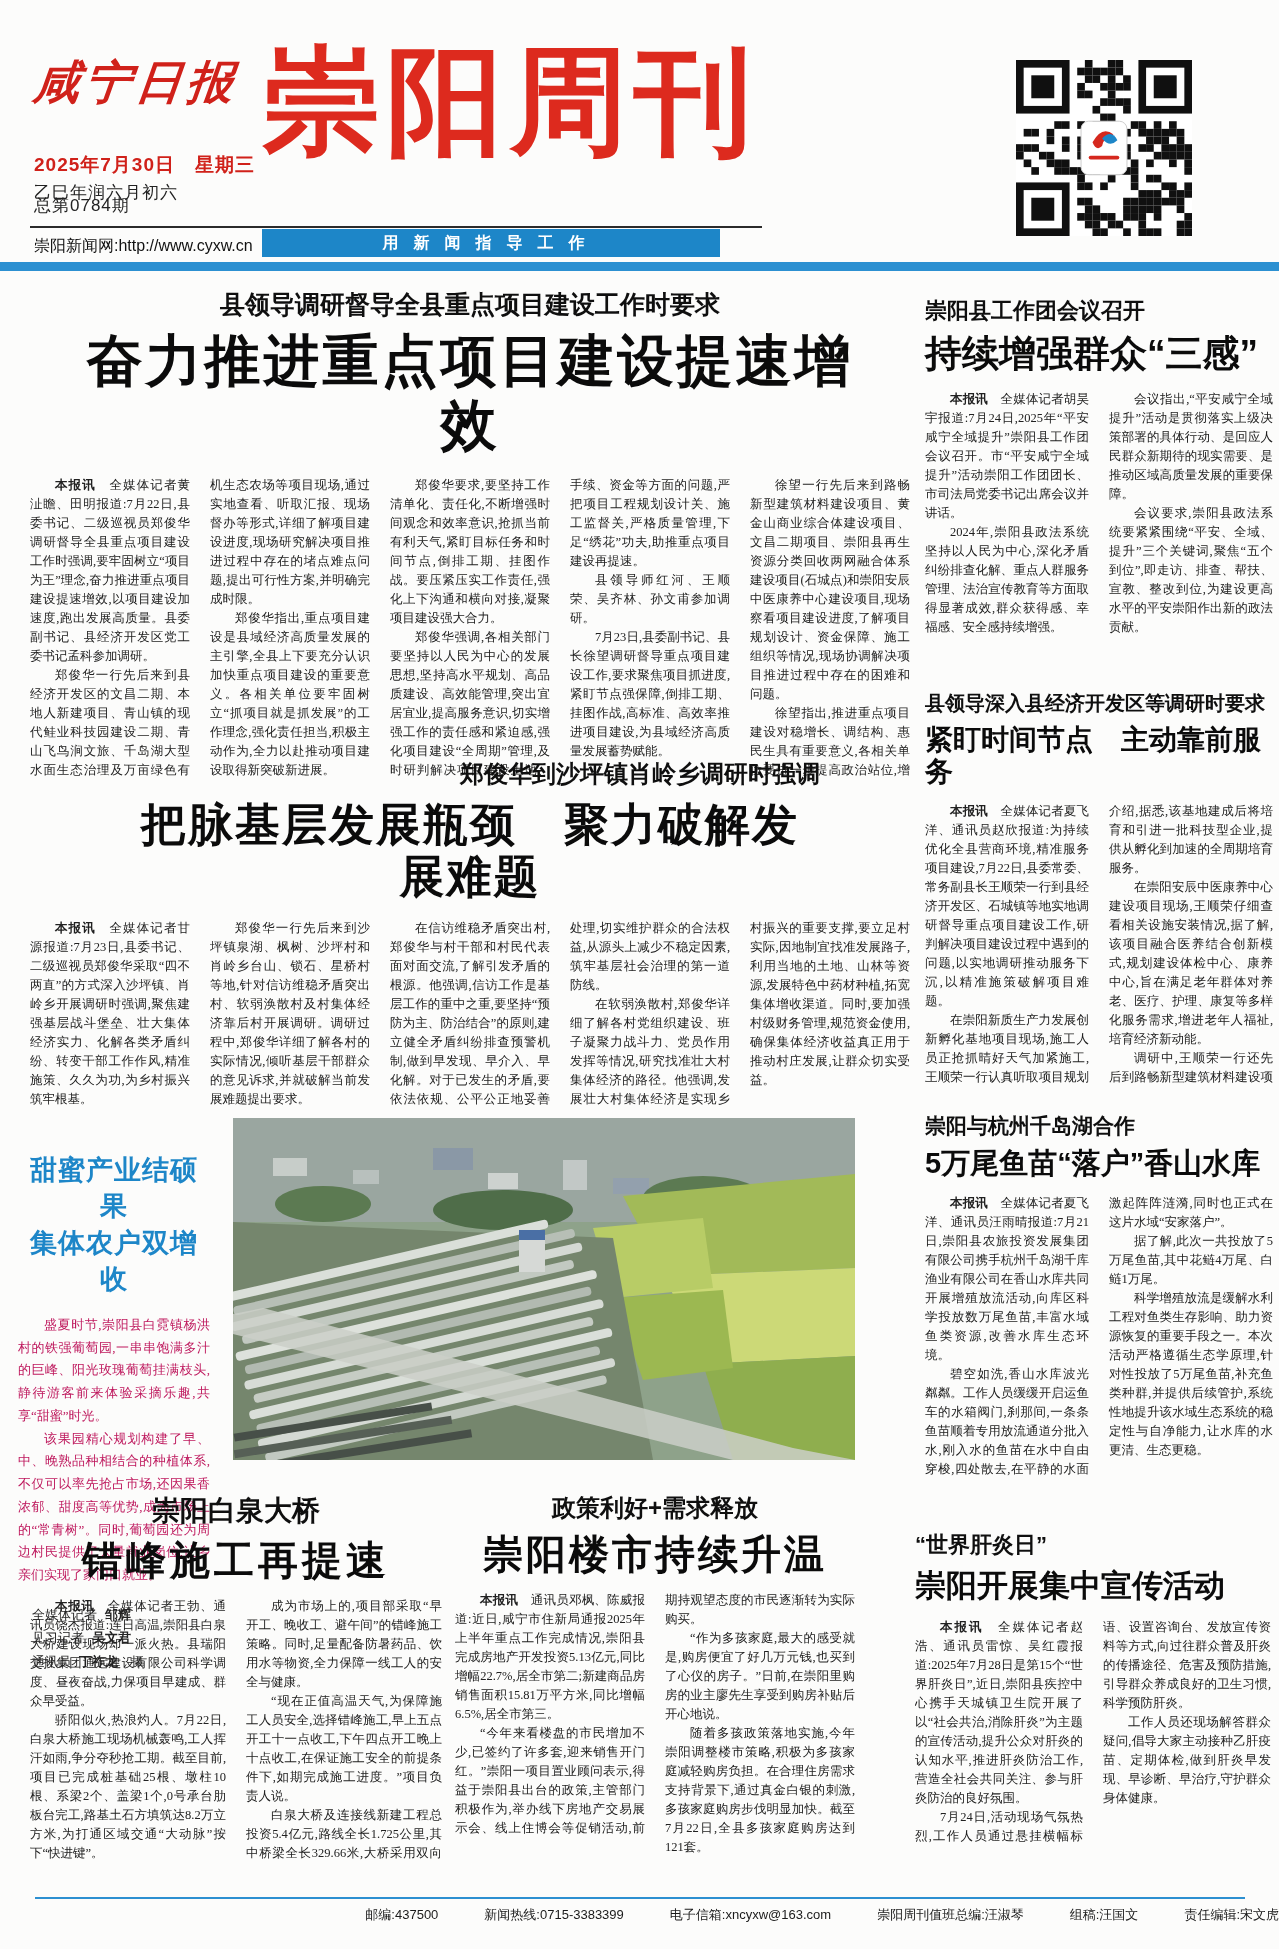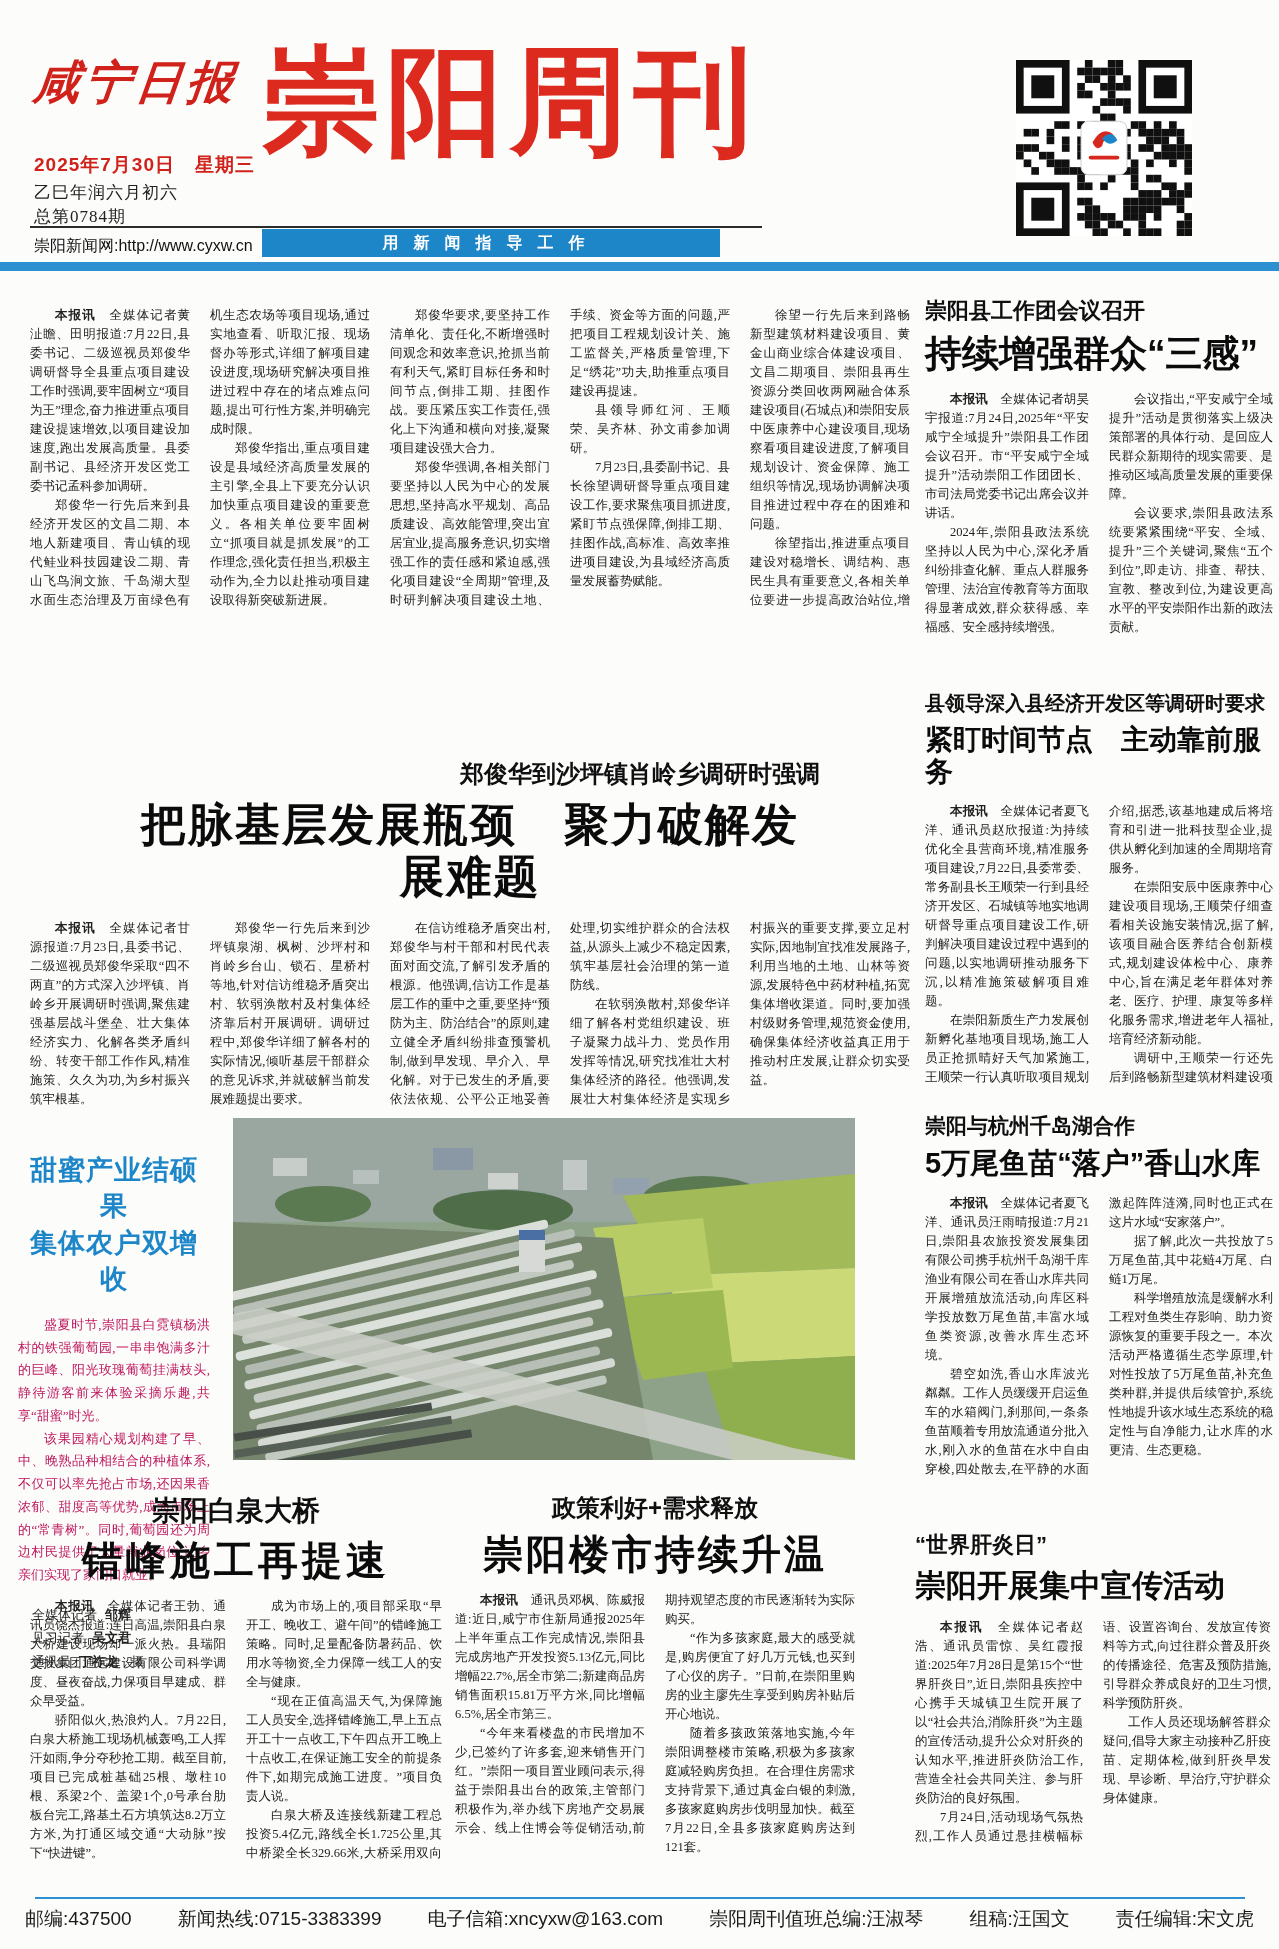--- a/index.html
+++ b/index.html
@@ -34,34 +34,34 @@
   .sweet-title{color:#1d86c8;font-weight:900;font-size:27px;line-height:1.35;text-align:center;
                font-family:"Liberation Sans",sans-serif;letter-spacing:1px;}
   .sweet-body{font-family:"Liberation Serif",serif;font-size:13px;line-height:1.75;color:#be185d;
               text-align:justify;margin-top:16px;}
   .sweet-body p.para{margin:0;text-indent:2em;}
   .sweet-credits{margin-top:16px;font-size:13px;line-height:1.8;color:#242424;
                  font-family:"Liberation Serif",serif;padding-left:14px;}
   .sweet-credits .credit-line b{font-family:"Liberation Sans",sans-serif;margin-left:8px;}
 
   
-  .footer-row{display:flex;justify-content:center;gap:46px;font-size:19px;color:#1a1a1a;
+  .footer-row{display:flex;justify-content:flex-end;gap:46px;font-size:13px;color:#1a1a1a;
               font-family:"Liberation Sans",sans-serif;}
 
   .photo-frame{overflow:hidden;}
 </style>
 </head>
 <body>
 
 <div class="page">
 
   <div class="abs paper-name" style="left:34px;top:52px;">咸宁日报</div>
   <div class="abs date-line" style="left:34px;top:152px;">2025年7月30日　星期三</div>
   <div class="abs meta-line" style="left:34px;top:181px;">乙巳年润六月初六</div>
-  <div class="abs meta-line" style="left:34px;top:205px;font-family:Liberation Serif, serif;">总第0784期</div>
+  <div class="abs meta-line" style="left:34px;top:194px;">总第0784期</div>
   <div class="abs thin-rule" style="left:30px;top:226px;width:732px;height:2px;"></div>
   <div class="abs edition-title" style="left:262px;top:42px;">崇阳周刊</div>
   <div class="abs website-line" style="left:34px;top:236px;">崇阳新闻网:http://www.cyxw.cn</div>
   <div class="abs slogan-bar" style="left:262px;top:229px;width:458px;height:28px;">用新闻指导工作</div>
   <div class="abs blue-rule" style="left:0;top:262px;width:1279px;height:9px;"></div>
   <div class="abs" style="left:1012px;top:60px;width:184px;height:176px;"><svg xmlns="http://www.w3.org/2000/svg" width="184" height="176" viewBox="0 0 184 184">
         <rect width="184" height="184" fill="#ffffff"></rect>
         <rect x="72" y="0" width="8" height="8" fill="#101010"></rect>
         <rect x="96" y="0" width="8" height="8" fill="#101010"></rect>
         <rect x="104" y="0" width="8" height="8" fill="#101010"></rect>
@@ -242,20 +242,24 @@
         <rect x="0" y="128" width="56" height="56" fill="#101010"></rect>
         <rect x="8" y="136" width="40" height="40" fill="#ffffff"></rect>
         <rect x="16" y="144" width="24" height="24" fill="#101010"></rect>
         <rect x="68" y="64" width="48" height="56" rx="8" fill="#ffffff" stroke="#cccccc"></rect>
         <path d="M 80 86 Q 90 68 102 78 Q 92 80 90 90 Q 84 96 80 86 Z" fill="#d5281e"></path>
         <path d="M 90 82 Q 100 72 106 84 Q 98 92 90 82 Z" fill="#1d86c8"></path>
         <rect x="76" y="100" width="32" height="4" rx="2" fill="#d5281e"></rect>
       </svg></div>
 
   <div class="abs" style="left:30px;top:288px;width:880px;">
+    <div class="head-wrap" style="width:810px;">
+      <div class="kicker centered" style="font-size:25px;">县领导调研督导全县重点项目建设工作时要求</div>
+      <div class="headline centered" style="font-size:56px;letter-spacing:3px;margin-top:8px;">奋力推进重点项目建设提速增效</div>
+    </div>
     <div class="body-cols" style="margin-top:18px;height:318px;column-count:5;">
         <p class="para"><b>本报讯</b>　全媒体记者黄沚瞻、田明报道:7月22日,县委书记、二级巡视员郑俊华调研督导全县重点项目建设工作时强调,要牢固树立“项目为王”理念,奋力推进重点项目建设提速增效,以项目建设加速度,跑出发展高质量。县委副书记、县经济开发区党工委书记孟科参加调研。</p>
         <p class="para">郑俊华一行先后来到县经济开发区的文昌二期、本地人新建项目、青山镇的现代鲑业科技园建设二期、青山飞鸟涧文旅、千岛湖大型水面生态治理及万亩绿色有机生态农场等项目现场,通过实地查看、听取汇报、现场督办等形式,详细了解项目建设进度,现场研究解决项目推进过程中存在的堵点难点问题,提出可行性方案,并明确完成时限。</p>
         <p class="para">郑俊华指出,重点项目建设是县域经济高质量发展的主引擎,全县上下要充分认识加快重点项目建设的重要意义。各相关单位要牢固树立“抓项目就是抓发展”的工作理念,强化责任担当,积极主动作为,全力以赴推动项目建设取得新突破新进展。</p>
         <p class="para">郑俊华要求,要坚持工作清单化、责任化,不断增强时间观念和效率意识,抢抓当前有利天气,紧盯目标任务和时间节点,倒排工期、挂图作战。要压紧压实工作责任,强化上下沟通和横向对接,凝聚项目建设强大合力。</p>
         <p class="para">郑俊华强调,各相关部门要坚持以人民为中心的发展思想,坚持高水平规划、高品质建设、高效能管理,突出宜居宜业,提高服务意识,切实增强工作的责任感和紧迫感,强化项目建设“全周期”管理,及时研判解决项目建设土地、手续、资金等方面的问题,严把项目工程规划设计关、施工监督关,严格质量管理,下足“绣花”功夫,助推重点项目建设再提速。</p>
         <p class="para">县领导师红河、王顺荣、吴齐林、孙文甫参加调研。</p>
         <p class="para">7月23日,县委副书记、县长徐望调研督导重点项目建设工作,要求聚焦项目抓进度,紧盯节点强保障,倒排工期、挂图作战,高标准、高效率推进项目建设,为县域经济高质量发展蓄势赋能。</p>
         <p class="para">徐望一行先后来到路畅新型建筑材料建设项目、黄金山商业综合体建设项目、文昌二期项目、崇阳县再生资源分类回收两网融合体系建设项目(石城点)和崇阳安辰中医康养中心建设项目,现场察看项目建设进度,了解项目规划设计、资金保障、施工组织等情况,现场协调解决项目推进过程中存在的困难和问题。</p>
         <p class="para">徐望指出,推进重点项目建设对稳增长、调结构、惠民生具有重要意义,各相关单位要进一步提高政治站位,增强责任感和紧迫感,以“时时放心不下”的态度,全力以赴抓好项目建设各项工作。要狠抓进度提效率,在保证工程质量和施工安全的前提下,抢时间、赶进度,确保项目早建成、早投产、早见效。</p>

